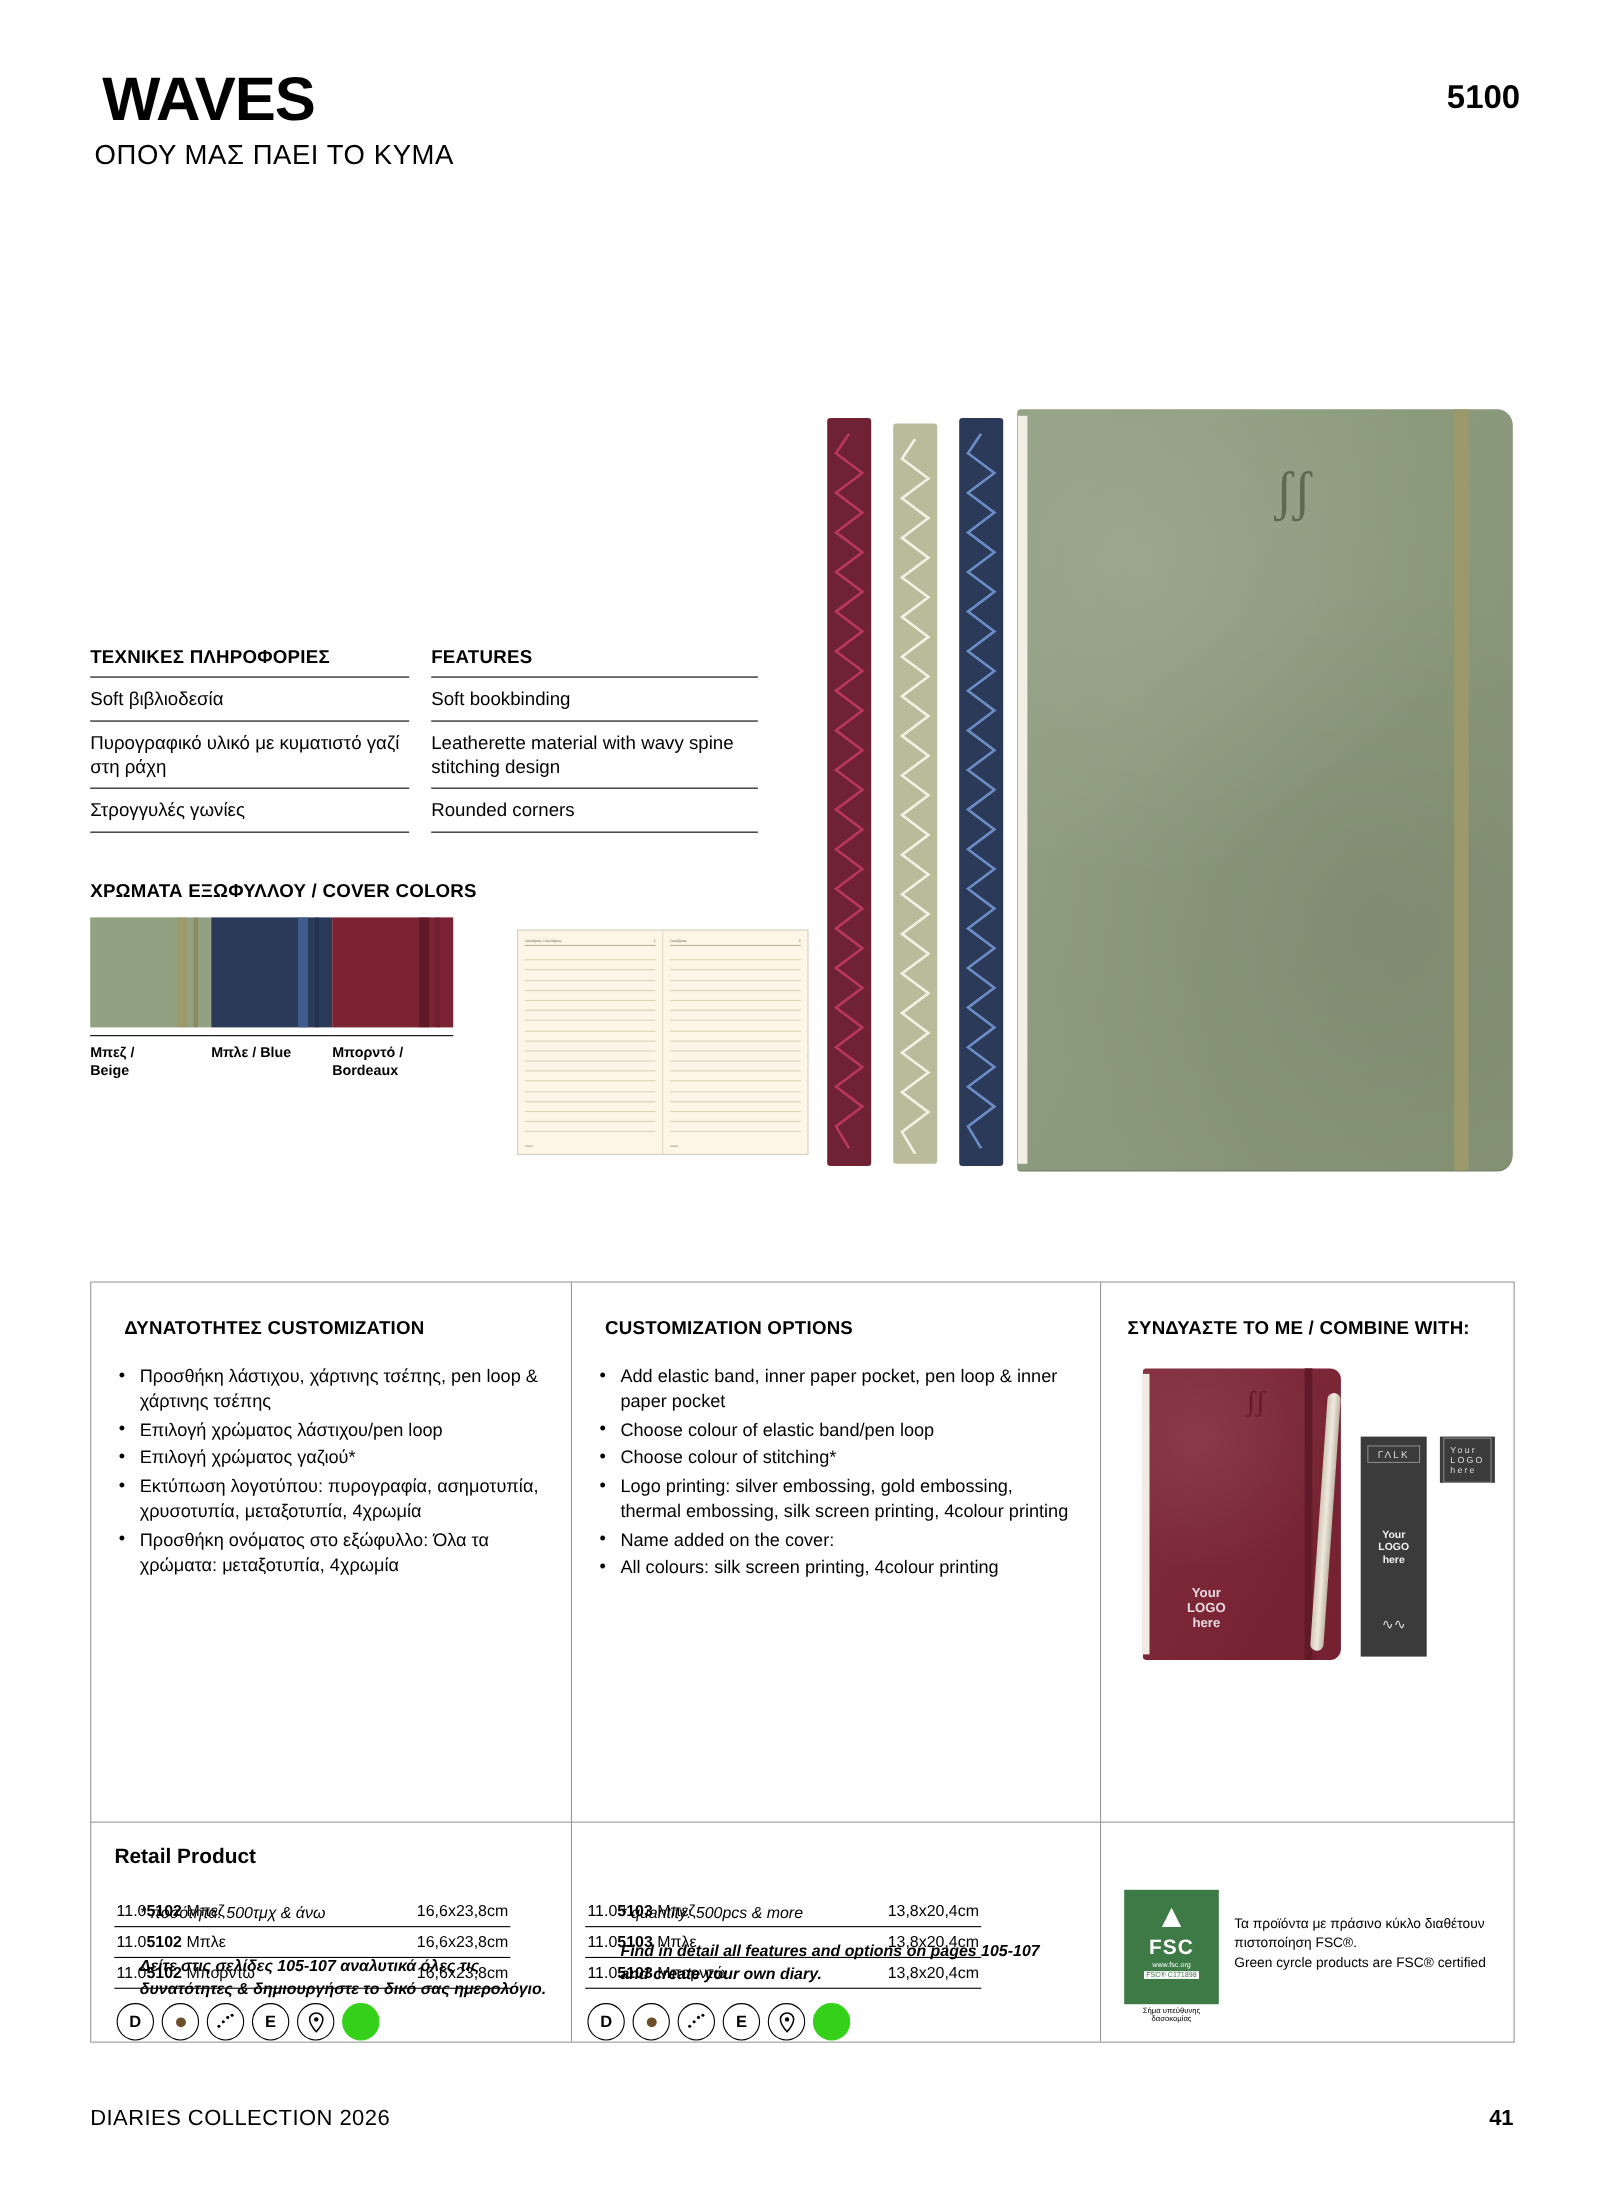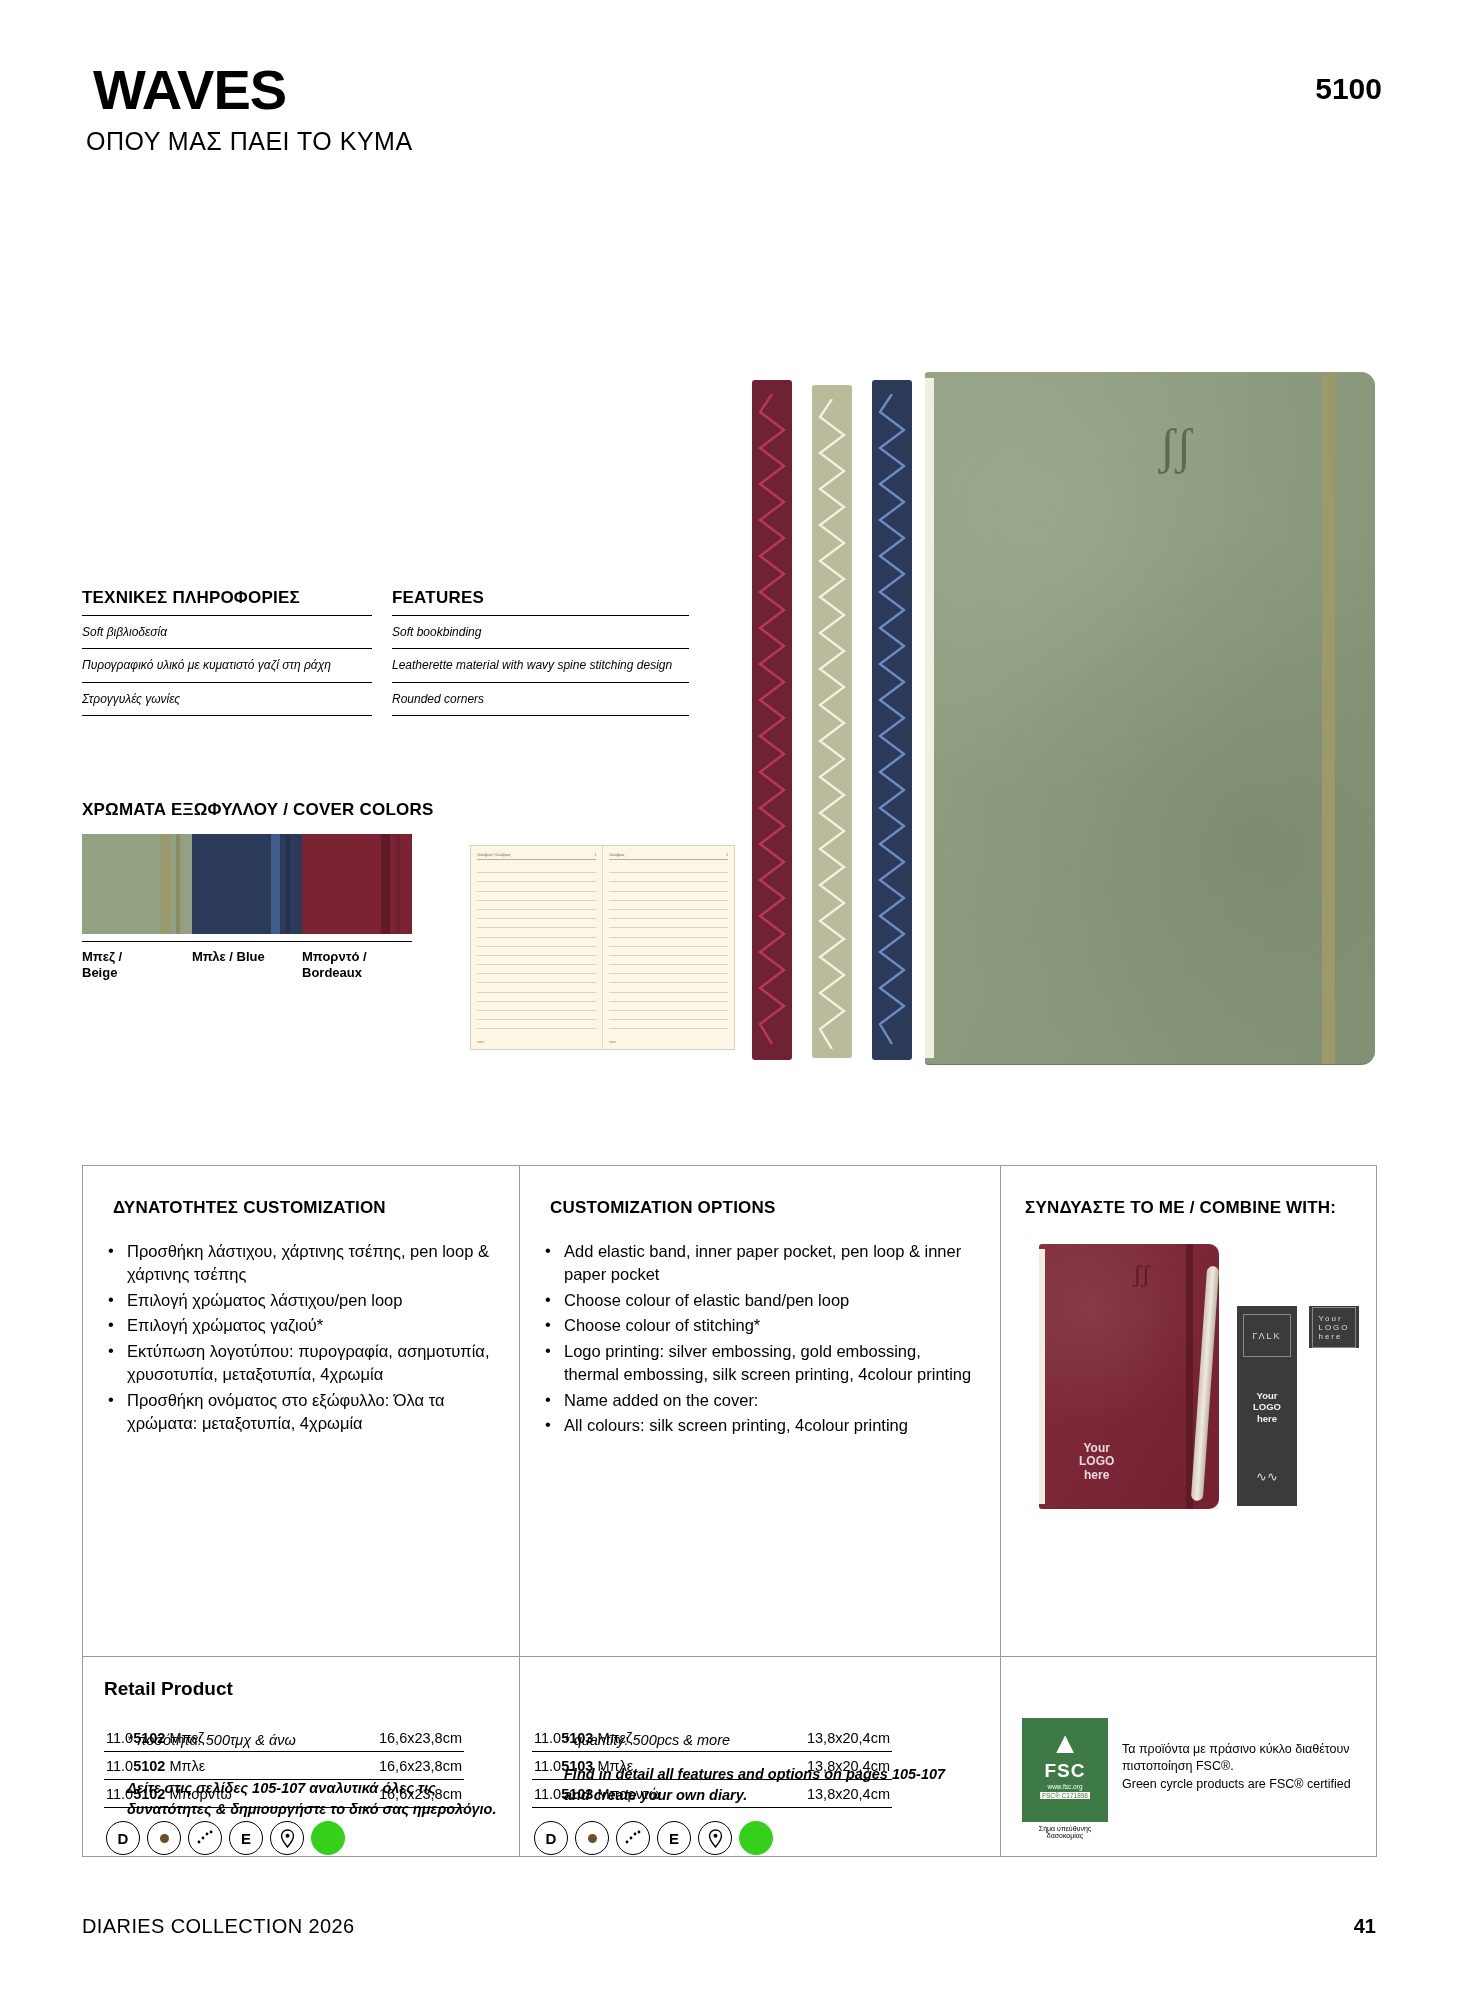--- a/index.html
+++ b/index.html
@@ -47,25 +47,24 @@
   #spec-gr { left: 82px; top: 588px; width: 290px; }
   #spec-en { left: 392px; top: 588px; width: 297px; }
   .spec-title {
     font-size: 17px;
     font-weight: bold;
     letter-spacing: 0.2px;
     padding-bottom: 7px;
     border-bottom: 1.5px solid #000;
   }
   .spec-row {
-    font-size: 12px;
+    font-size: 17px;
     line-height: 1.28;
     padding: 9px 0 8px 0;
     border-bottom: 1px solid #000;
-    font-style: italic;
   }
 
   
   #cover-colors { position: absolute; left: 82px; top: 800px; width: 440px; }
   #cover-colors-title { font-size: 17px; font-weight: bold; letter-spacing: 0.2px; }
   .swatch-row { display: flex; margin-top: 14px; }
   .swatch-wrap { width: 110px; }
   .swatch {
     width: 110px; height: 100px;
     position: relative;
@@ -223,21 +222,21 @@
   #cw-pen {
     position: absolute; left: 170px; top: 22px; width: 12px; height: 235px;
     background: linear-gradient(90deg,#cfc6b6,#efe9df,#bdb3a1);
     border-radius: 6px; transform: rotate(4deg);
   }
   #cw-bookmark {
     position: absolute; left: 208px; top: 62px; width: 60px; height: 200px;
     background: #3b3b3b;
   }
   #cw-bookmark .top-tag {
-    position: absolute; left: 6px; top: 8px; right: 6px; height: 43px;
+    position: absolute; left: 6px; top: 8px; right: 6px; height: 16px;
     border: 1px solid #888; color: #dcdcdc; font-size: 9px;
     display: flex; align-items: center; justify-content: center; letter-spacing: 2px;
   }
   #cw-bookmark .mid {
     position: absolute; left: 0; right: 0; top: 84px; text-align: center;
     color: #f0f0f0; font-size: 9.5px; line-height: 1.2; font-weight: bold;
   }
   #cw-bookmark .wave { position: absolute; left: 0; right: 0; bottom: 22px; text-align: center; color: #ddd; font-size: 13px; }
   #cw-tag {
     position: absolute; left: 280px; top: 62px; width: 50px; height: 42px;

